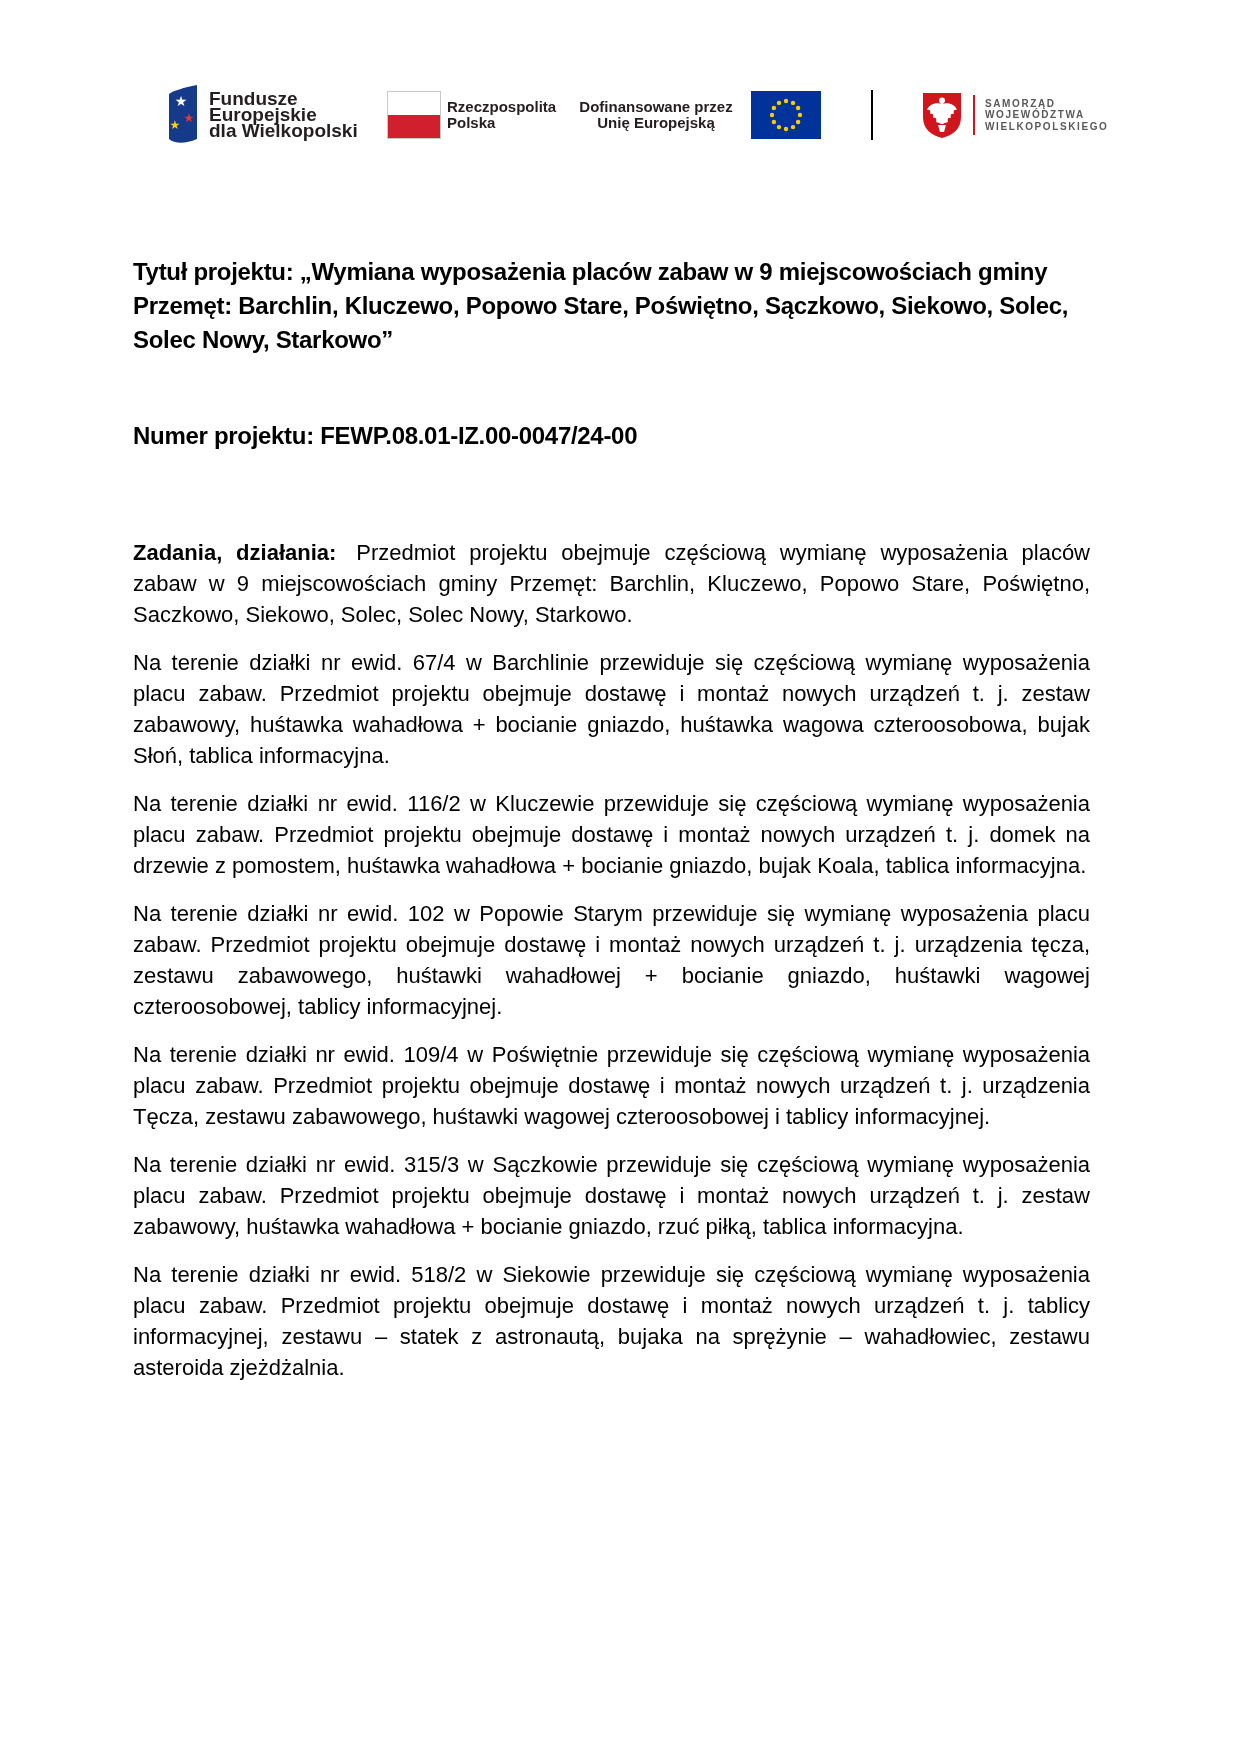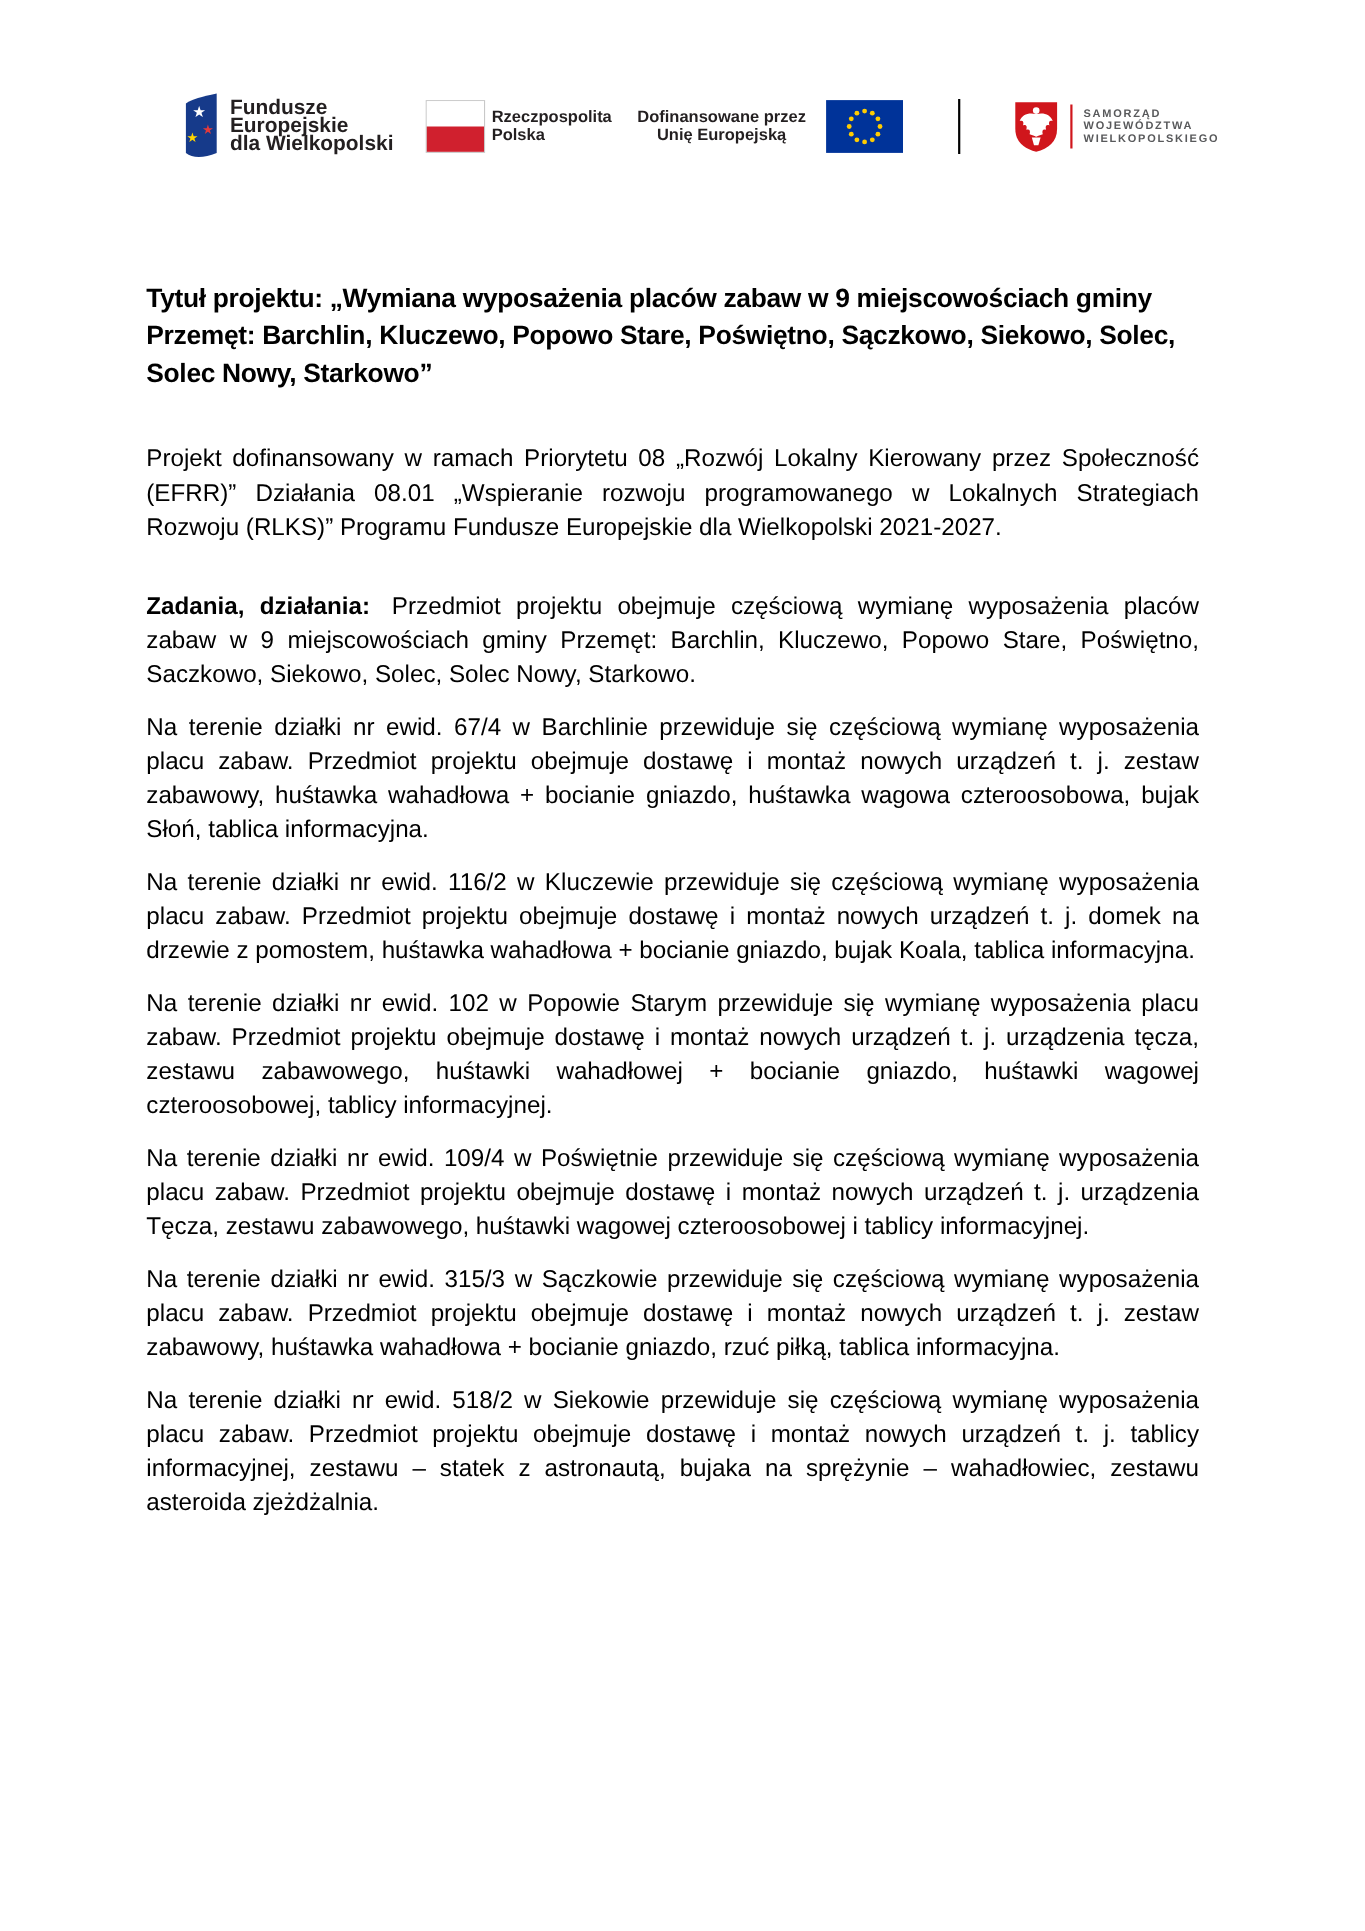--- a/index.html
+++ b/index.html
@@ -26,21 +26,21 @@
   .herb{margin-left:48px;width:42px;height:48px;flex:none;}
   .red-line{margin-left:10px;width:2px;height:40px;background:#d0161c;flex:none;}
   .sam-text{margin-left:10px;width:130px;font-size:10px;line-height:11.5px;
     letter-spacing:1.6px;font-weight:700;color:#58595b;}
   
   .content{position:absolute;left:133px;top:11px;width:957px;padding-top:244px;}
   .doc-title{margin:0;font-size:24px;line-height:34px;font-weight:700;letter-spacing:-0.3px;}
   .doc-number{margin:62px 0 0 0;font-size:24px;line-height:34px;font-weight:700;letter-spacing:-0.3px;}
   .para{margin:0;font-size:22px;line-height:31px;text-align:justify;}
   .funding{margin-top:44px;}
-  .zadania{margin-top:41px;}
+  .zadania{margin-top:84px;}
   .task-para{margin-top:17px;}
   .cut{text-align-last:justify;}
   .bold-lead{font-weight:700;margin-right:6px;}
 </style>
 </head>
 <body>
 
 <div class="page">
 
   <div class="logo-band">
@@ -107,22 +107,22 @@
       <div>SAMORZĄD</div>
       <div>WOJEWÓDZTWA</div>
       <div>WIELKOPOLSKIEGO</div>
     </div>
   </div>
 
   <div class="content">
 
     <p class="doc-title">Tytuł projektu:  „Wymiana wyposażenia placów zabaw w 9 miejscowościach gminy Przemęt: Barchlin, Kluczewo, Popowo Stare, Poświętno, Sączkowo, Siekowo, Solec, Solec Nowy, Starkowo”</p>
 
+    <p class="doc-number">Numer projektu: FEWP.08.01-IZ.00-0047/24-00</p>
 
-    <p class="para funding">Projekt dofinansowany w ramach Priorytetu 08 „Rozwój Lokalny Kierowany przez Społeczność (EFRR)” Działania 08.01 „Wspieranie rozwoju programowanego w Lokalnych Strategiach Rozwoju (RLKS)” Programu Fundusze Europejskie dla Wielkopolski 2021-2027.</p>
 
     <p class="para zadania"><span class="bold-lead">Zadania, działania:</span><span> Przedmiot projektu obejmuje częściową wymianę wyposażenia placów zabaw w 9 miejscowościach gminy Przemęt: Barchlin, Kluczewo, Popowo Stare, Poświętno, Saczkowo, Siekowo, Solec, Solec Nowy, Starkowo.</span></p>
 
     <p class="para task-para">Na terenie działki nr ewid. 67/4 w Barchlinie przewiduje się częściową wymianę wyposażenia placu zabaw. Przedmiot projektu obejmuje dostawę i montaż nowych urządzeń t. j. zestaw zabawowy, huśtawka wahadłowa + bocianie gniazdo, huśtawka wagowa czteroosobowa, bujak Słoń, tablica informacyjna.</p>
     <p class="para task-para">Na terenie działki nr ewid. 116/2 w Kluczewie przewiduje się częściową wymianę wyposażenia placu zabaw. Przedmiot projektu obejmuje dostawę i montaż nowych urządzeń t. j. domek na drzewie z pomostem, huśtawka wahadłowa + bocianie gniazdo, bujak Koala, tablica informacyjna.</p>
     <p class="para task-para">Na terenie działki nr ewid. 102 w Popowie Starym przewiduje się wymianę wyposażenia placu zabaw. Przedmiot projektu obejmuje dostawę i montaż nowych urządzeń t. j. urządzenia tęcza, zestawu zabawowego, huśtawki wahadłowej + bocianie gniazdo, huśtawki wagowej czteroosobowej, tablicy informacyjnej.</p>
     <p class="para task-para">Na terenie działki nr ewid. 109/4 w Poświętnie przewiduje się częściową wymianę wyposażenia placu zabaw. Przedmiot projektu obejmuje dostawę i montaż nowych urządzeń t. j. urządzenia Tęcza, zestawu zabawowego, huśtawki wagowej czteroosobowej i tablicy informacyjnej.</p>
     <p class="para task-para">Na terenie działki nr ewid. 315/3 w Sączkowie przewiduje się częściową wymianę wyposażenia placu zabaw. Przedmiot projektu obejmuje dostawę i montaż nowych urządzeń t. j. zestaw zabawowy, huśtawka wahadłowa + bocianie gniazdo, rzuć piłką, tablica informacyjna.</p>
     <p class="para task-para">Na terenie działki nr ewid. 518/2 w Siekowie przewiduje się częściową wymianę wyposażenia placu zabaw. Przedmiot projektu obejmuje dostawę i montaż nowych urządzeń t. j. tablicy informacyjnej, zestawu – statek z astronautą, bujaka na sprężynie – wahadłowiec, zestawu asteroida zjeżdżalnia.</p>
 

